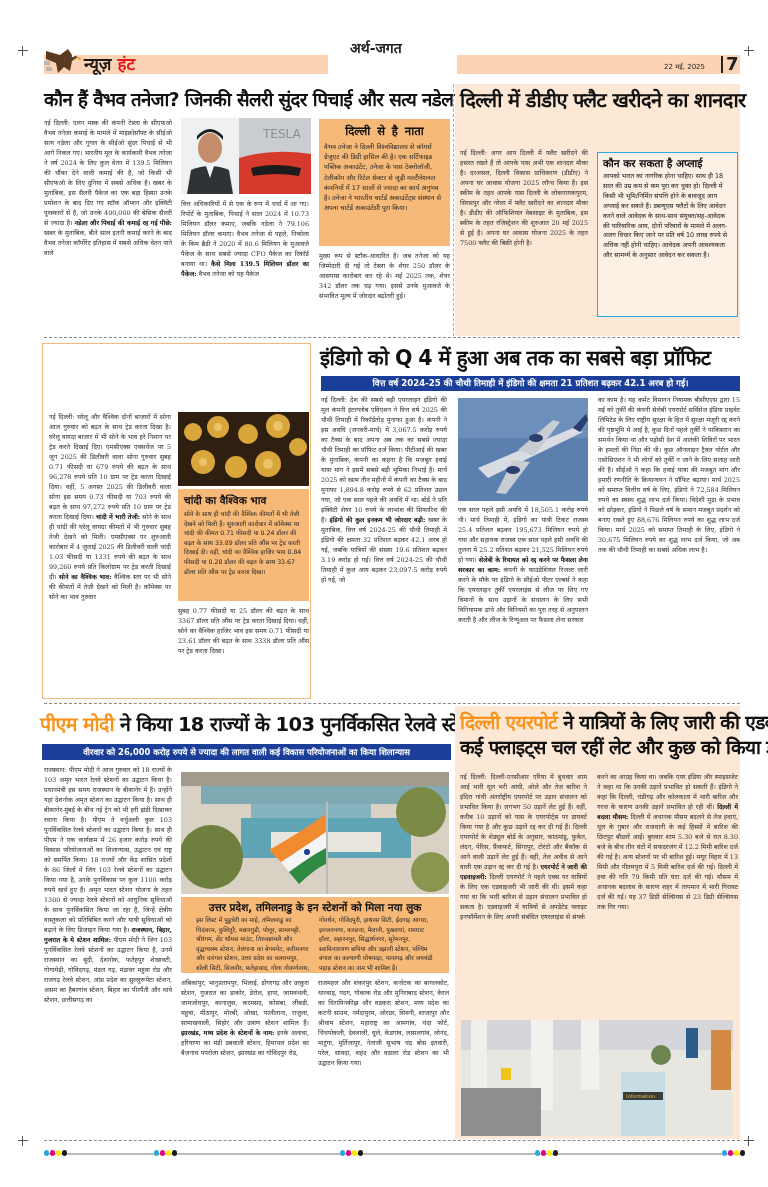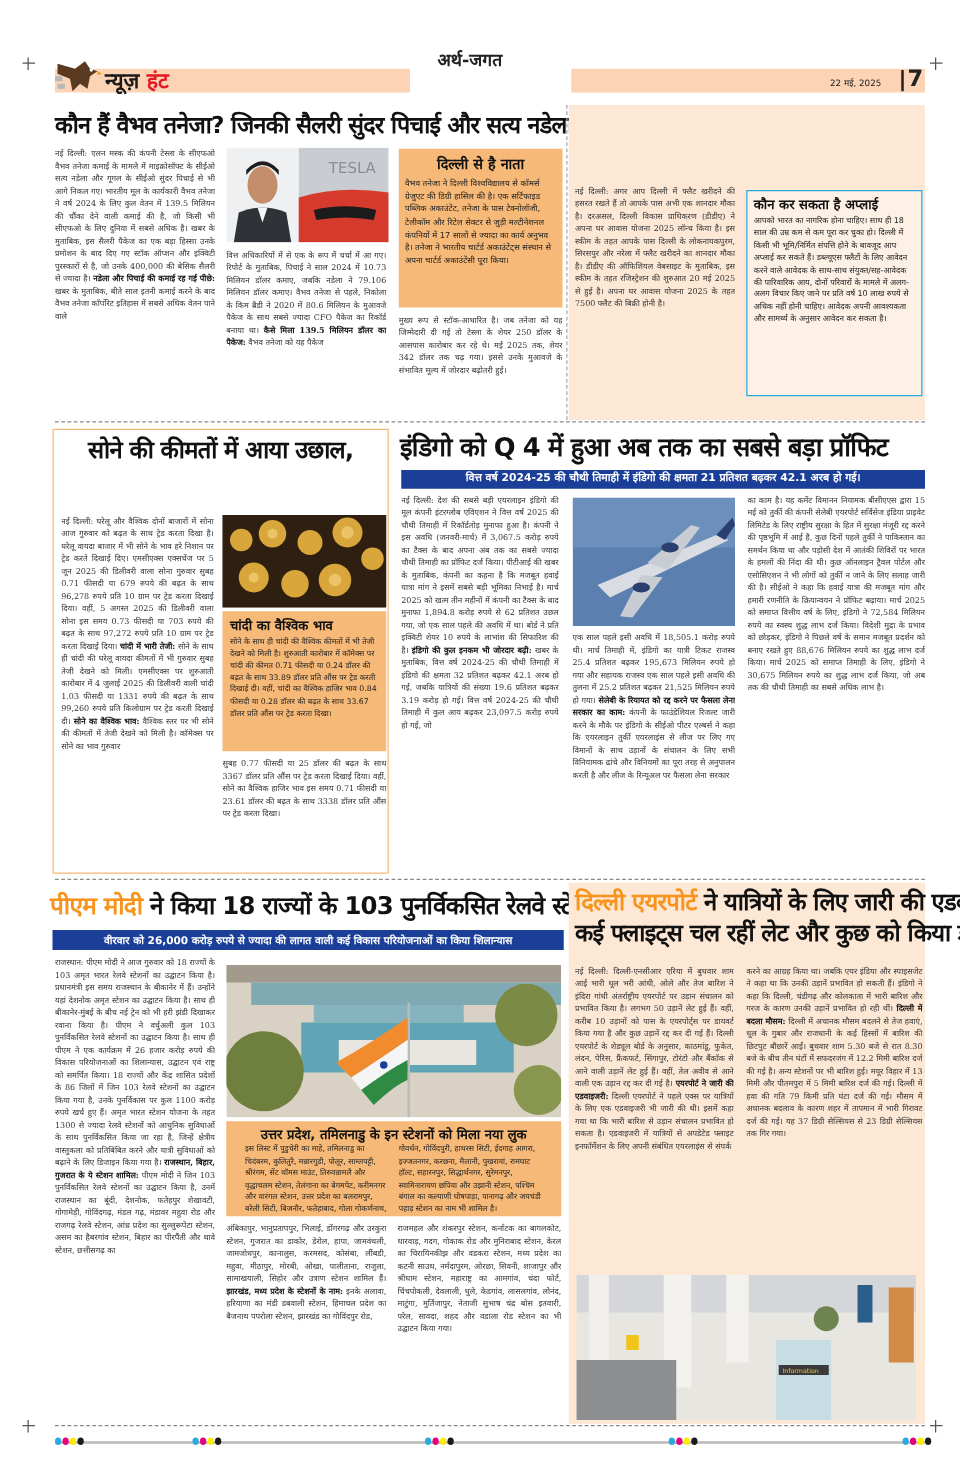--- a/index.html
+++ b/index.html
@@ -88,40 +88,40 @@
   </svg>
 </div>
 
 <div class="abs col" style="left:181px;top:199px;width:128px;height:133px;">
   <span>वित्त अधिकारियों में से एक के रूप में चर्चा में आ गए। रिपोर्ट के मुताबिक, पिचाई ने साल 2024 में 10.73 मिलियन डॉलर कमाए, जबकि नडेला ने 79.106 मिलियन डॉलर कमाए। वैभव तनेजा से पहले, निकोला के किम ब्रैडी ने 2020 में 80.6 मिलियन के मुआवजे पैकेज के साथ सबसे ज्यादा CFO पैकेज का रिकॉर्ड बनाया था।</span>
   <b>कैसे मिला 139.5 मिलियन डॉलर का पैकेज:</b>
   <span>वैभव तनेजा को यह पैकेज</span>
 </div>
 
 <div class="abs orangebox" style="left:319px;top:119px;width:131px;height:127px;padding:4px 5px;">
-  <div class="side-title" style="font-size:11.5px;text-align:center;margin-bottom:4px;">दिल्ली से है नाता</div>
+  <div class="side-title" style="font-size:11.5px;text-align:center;margin-bottom:4px;font-family:Liberation Mono, monospace;">दिल्ली से है नाता</div>
   <div class="sidetext" style="font-size:6.6px;line-height:10.2px;">वैभव तनेजा ने दिल्ली विश्वविद्यालय से कॉमर्स ग्रेजुएट की डिग्री हासिल की है। एक सर्टिफाइड पब्लिक अकाउंटेंट, तनेजा के पास टेक्नोलॉजी, टेलीकॉम और रिटेल सेक्टर से जुड़ी मल्टीनेशनल कंपनियों में 17 सालों से ज्यादा का कार्य अनुभव है। तनेजा ने भारतीय चार्टर्ड अकाउंटेंट्स संस्थान से अपना चार्टर्ड अकाउंटेंसी पूरा किया।</div>
 </div>
 
 <div class="abs col" style="left:319px;top:251px;width:131px;height:82px;">मुख्य रूप से स्टॉक-आधारित है। जब तनेजा को यह जिम्मेदारी दी गई तो टेस्ला के शेयर 250 डॉलर के आसपास कारोबार कर रहे थे। मई 2025 तक, शेयर 342 डॉलर तक चढ़ गया। इससे उनके मुआवजे के संभावित मूल्य में जोरदार बढ़ोतरी हुई।</div>
 
 <div class="abs peach" style="left:455px;top:84px;width:285px;height:252px;"></div>
 <div class="abs headline" style="left:460px;top:88px;font-size:20px;line-height:25px;">
+  <div>दिल्ली में डीडीए फ्लैट खरीदने का शानदार</div>
 </div>
 <div class="abs col" style="left:460px;top:148px;width:128px;height:184px;">नई दिल्ली: अगर आप दिल्ली में फ्लैट खरीदने की हसरत रखते हैं तो आपके पास अभी एक शानदार मौका है। दरअसल, दिल्ली विकास प्राधिकरण (डीडीए) ने अपना घर आवास योजना 2025 लॉन्च किया है। इस स्कीम के तहत आपके पास दिल्ली के लोकनायकपुरम, सिरसपुर और नरेला में फ्लैट खरीदने का शानदार मौका है। डीडीए की ऑफिशियल वेबसाइट के मुताबिक, इस स्कीम के तहत रजिस्ट्रेशन की शुरुआत 20 मई 2025 से हुई है। अपना घर आवास योजना 2025 के तहत 7500 फ्लैट की बिक्री होनी है।</div>
 <div class="abs" style="left:597px;top:152px;width:141px;height:165px;border:1px solid #29a9e0;background:#fdf0e4;padding:3px 5px;">
   <div class="side-title" style="font-size:10.5px;margin-bottom:2px;">कौन कर सकता है अप्लाई</div>
   <div class="sidetext" style="font-size:6.4px;line-height:9.9px;">आपको भारत का नागरिक होना चाहिए। साथ ही 18 साल की उम्र कम से कम पूरा कर चुका हो। दिल्ली में किसी भी भूमि/निर्मित संपत्ति होने के बावजूद आप अप्लाई कर सकते हैं। डब्ल्यूएस फ्लैटों के लिए आवेदन करने वाले आवेदक के साथ-साथ संयुक्त/सह-आवेदक की पारिवारिक आय, दोनों परिवारों के मामले में अलग-अलग विचार किए जाने पर प्रति वर्ष 10 लाख रुपये से अधिक नहीं होनी चाहिए। आवेदक अपनी आवश्यकता और सामर्थ्य के अनुसार आवेदन कर सकता है।</div>
 </div>
 
 <div class="abs dash" style="left:44px;top:337px;width:696px;"></div>
 
 <div class="abs" style="left:42px;top:343px;width:269px;height:356px;border:1px solid #f7b977;"></div>
 <div class="abs headline" style="left:44px;top:348px;width:265px;text-align:center;font-size:19px;line-height:25px;">
-  <div>सोने की कीमतों में आया उछाल,</div>
 </div>
 <div class="abs col" style="left:49px;top:412px;width:122px;height:284px;">
   <span>नई दिल्ली: घरेलू और वैश्विक दोनों बाजारों में सोना आज गुरुवार को बढ़त के साथ ट्रेड करता दिखा है। घरेलू वायदा बाजार में भी सोने के भाव हरे निशान पर ट्रेड करते दिखाई दिए। एमसीएक्स एक्सचेंज पर 5 जून 2025 की डिलीवरी वाला सोना गुरुवार सुबह 0.71 फीसदी या 679 रुपये की बढ़त के साथ 96,278 रुपये प्रति 10 ग्राम पर ट्रेड करता दिखाई दिया। वहीं, 5 अगस्त 2025 की डिलीवरी वाला सोना इस समय 0.73 फीसदी या 703 रुपये की बढ़त के साथ 97,272 रुपये प्रति 10 ग्राम पर ट्रेड करता दिखाई दिया।</span>
   <b>चांदी में भारी तेजी:</b>
   <span>सोने के साथ ही चांदी की घरेलू वायदा कीमतों में भी गुरुवार सुबह तेजी देखने को मिली। एमसीएक्स पर शुरुआती कारोबार में 4 जुलाई 2025 की डिलीवरी वाली चांदी 1.03 फीसदी या 1331 रुपये की बढ़त के साथ 99,260 रुपये प्रति किलोग्राम पर ट्रेड करती दिखाई दी।</span>
   <b>सोने का वैश्विक भाव:</b>
   <span>वैश्विक स्तर पर भी सोने की कीमतों में तेजी देखने को मिली है। कॉमेक्स पर सोने का भाव गुरुवार</span>
 </div>
 <div class="abs photo" style="left:178px;top:412px;width:131px;height:74px;background:#3a2714;">
   <svg width="131" height="74" viewBox="0 0 131 74">

